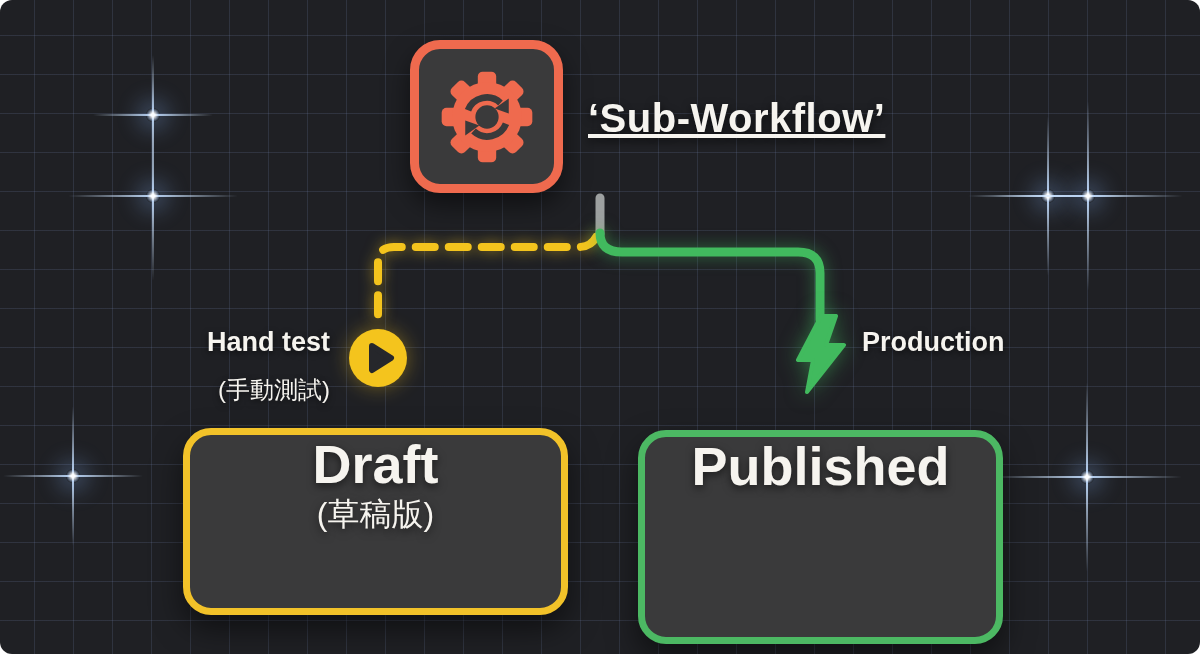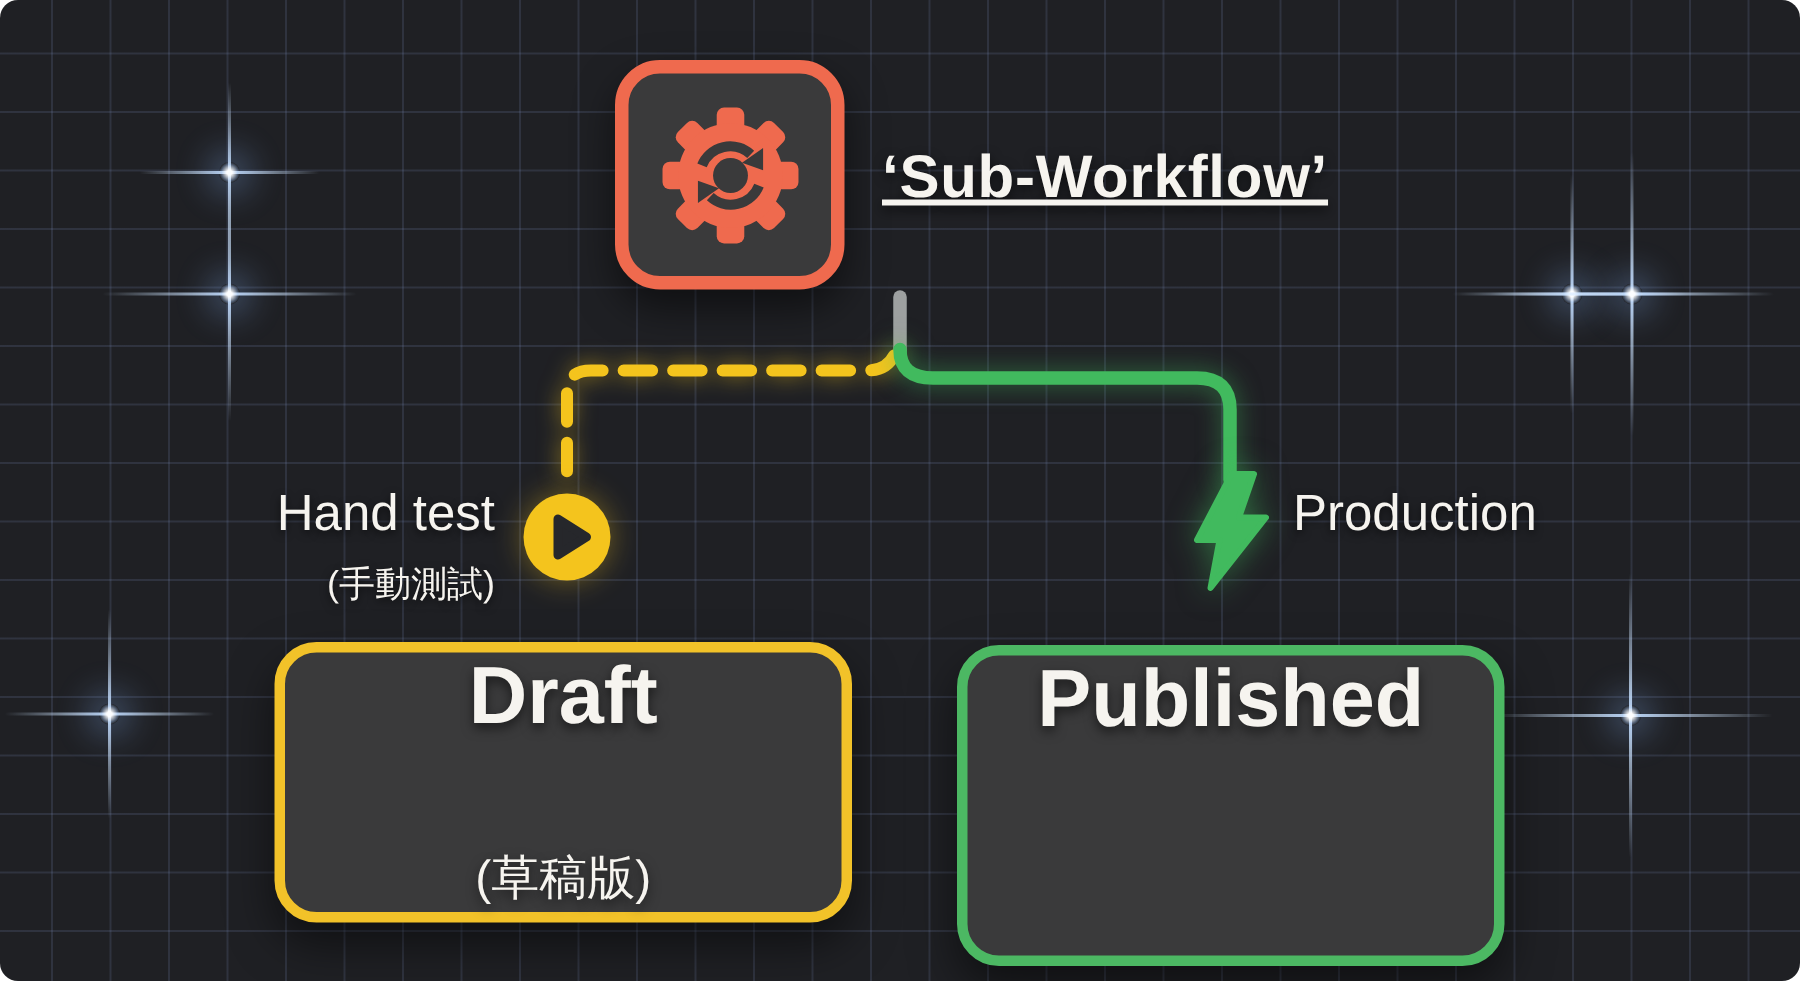--- a/index.html
+++ b/index.html
@@ -32,35 +32,35 @@
   .diagram-title{
     position:absolute;left:588px;top:96px;font-size:40px;font-weight:bold;letter-spacing:.5px;
     text-shadow:0 3px 8px rgba(0,0,0,.6);white-space:nowrap;text-decoration:underline;
   }
   
   .connectors{position:absolute;left:0;top:0;pointer-events:none;}
   .glow-yellow{filter:drop-shadow(0 0 7px rgba(244,196,29,.55));}
   .glow-green{filter:drop-shadow(0 0 8px rgba(65,186,94,.55));}
   
   .branch{position:absolute;text-shadow:0 2px 6px rgba(0,0,0,.6);}
-  .branch .lbl{font-size:34px;font-weight:normal;line-height:32px;}
+  .branch .lbl{font-size:27px;font-weight:bold;line-height:32px;}
   .branch .sub{font-size:24px;line-height:28px;margin-top:18px;}
   .branch-left{left:118px;top:326px;width:212px;text-align:right;}
   .branch-right{left:862px;top:326px;text-align:center;}
   
   .play-wrap{position:absolute;left:348px;top:328px;width:60px;height:60px;filter:drop-shadow(0 0 10px rgba(244,196,29,.4));}
   .bolt-wrap{position:absolute;left:795px;top:314px;width:52px;height:80px;filter:drop-shadow(0 0 10px rgba(65,186,94,.5));}
   
   .state-box{
     position:absolute;box-sizing:border-box;background:#3a3a3b;border-radius:28px;
-    display:flex;flex-direction:column;align-items:center;justify-content:space-between;
+    display:flex;flex-direction:column;align-items:center;justify-content:flex-start;
     box-shadow:0 14px 30px rgba(0,0,0,.5);text-shadow:0 3px 8px rgba(0,0,0,.55);
   }
   .state-box .big{font-size:54px;font-weight:bold;line-height:58px;}
-  .state-box .small{font-size:32px;margin-top:10px;}
+  .state-box .small{font-size:32px;}
   .box-draft{left:183px;top:428px;width:385px;height:187px;border:7px solid #f2c229;}
   .box-published{left:638px;top:430px;width:365px;height:214px;border:7px solid #4cb863;}
 </style>
 </head>
 <body>
 
 <div class="frame">
 
   <div class="sparkle" style="left:153px;top:115px;--s:60px">
       <div class="h"></div>

